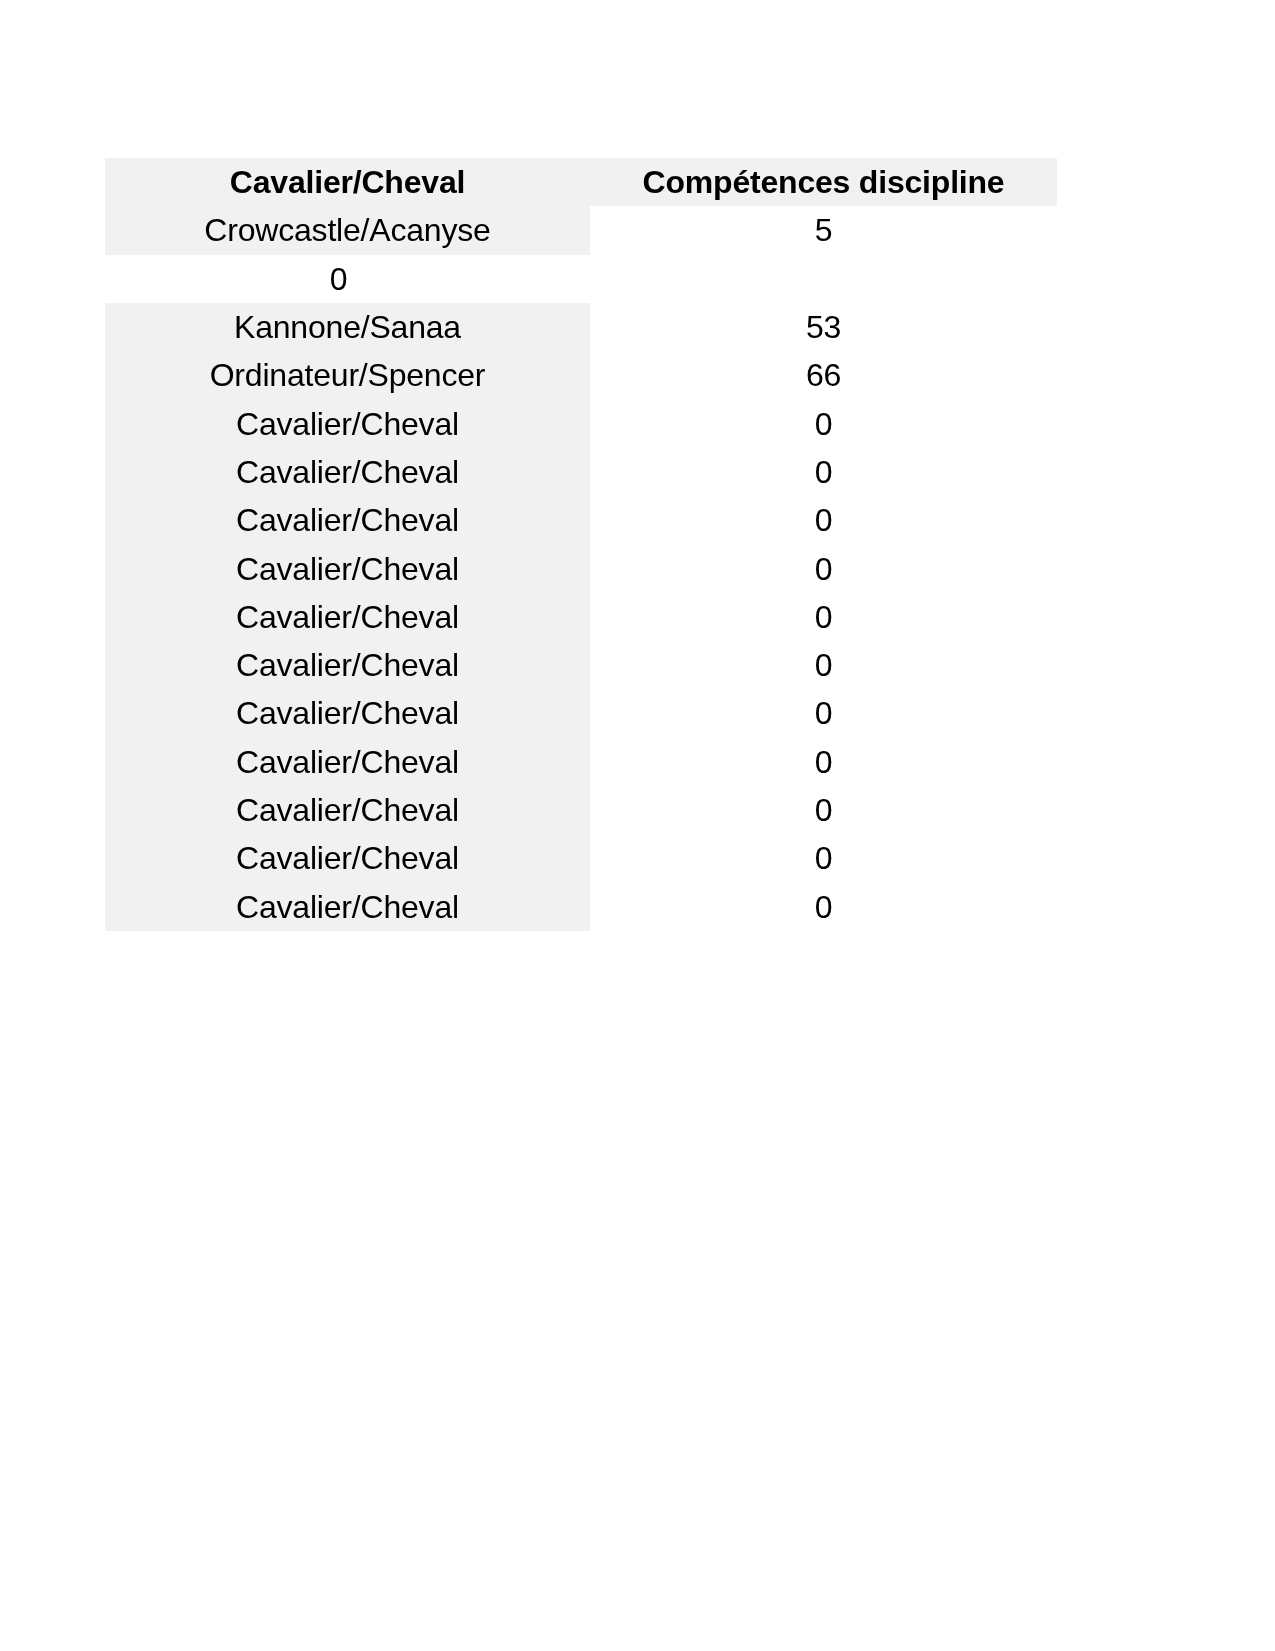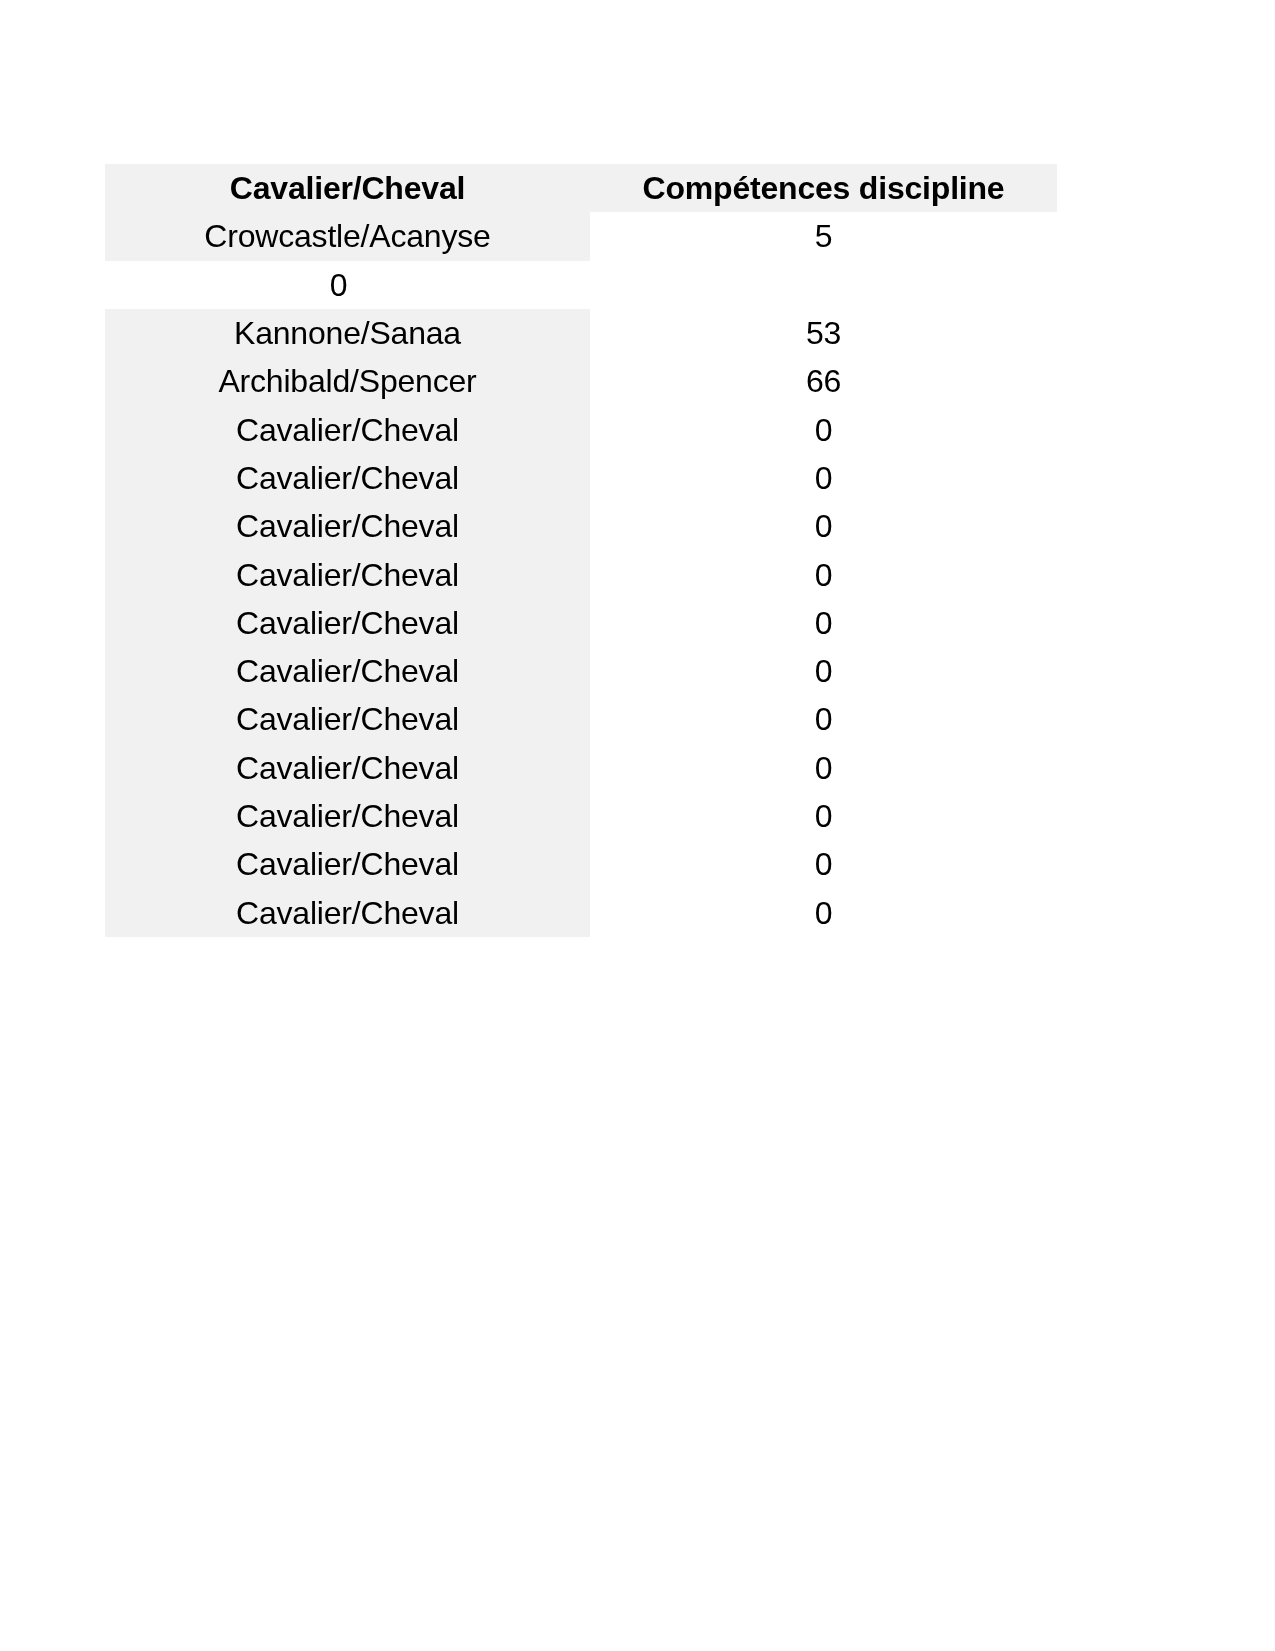--- a/index.html
+++ b/index.html
@@ -10,21 +10,21 @@
     width: 1275px;
     height: 1651px;
     position: relative;
     background: var(--page-bg, #ffffff);
     font-family: "Liberation Sans", "DejaVu Sans", sans-serif;
     color: var(--text-color, #000000);
   }
   .sheet {
     position: absolute;
     left: 105px;
-    top: 164px;
+    top: 158px;
     width: 952px;
   }
   .row {
     display: flex;
     height: 48.3px;
   }
   .cell {
     display: flex;
     align-items: center;
     justify-content: center;
@@ -68,21 +68,21 @@
   <div class="row">
     <div class="cell name">Kannone/Sanaa</div>
     <div class="cell value">53</div>
   </div>
 
 
 
 
 
   <div class="row">
-    <div class="cell name">Archibald/Spencer</div>
+    <div class="cell name">Ordinateur/Spencer</div>
     <div class="cell value">66</div>
   </div>
 
   <div class="row">
     <div class="cell name">Cavalier/Cheval</div>
     <div class="cell value">0</div>
   </div>
 
   <div class="row">
     <div class="cell name">Cavalier/Cheval</div>

